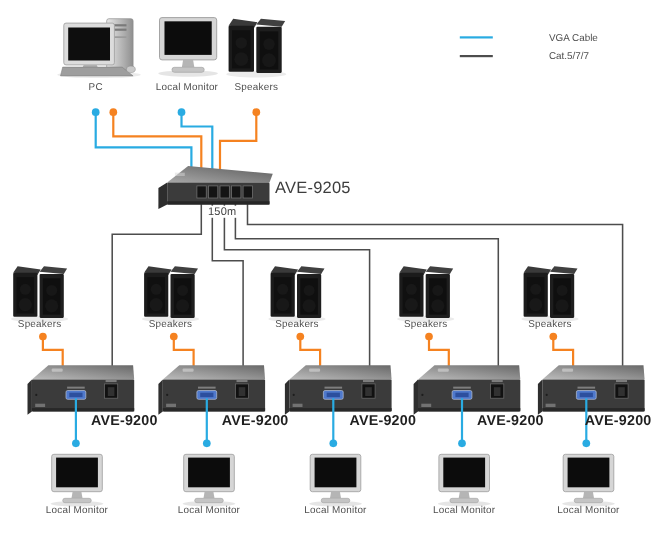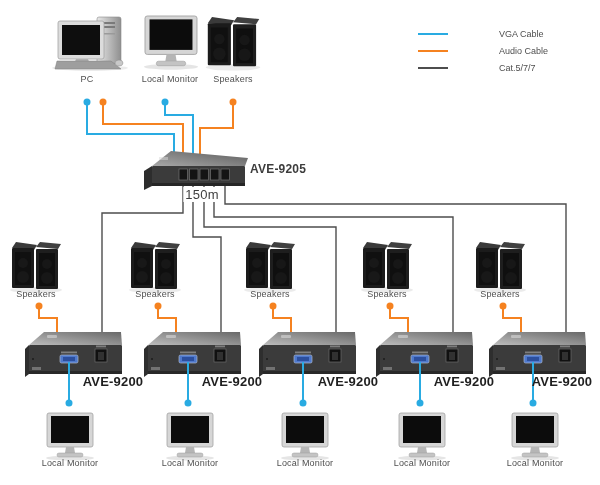--- a/index.html
+++ b/index.html
@@ -11,22 +11,22 @@
   .stage{
     position:relative;width:600px;height:485px;background:#ffffff;
     overflow:hidden;font-family:"Liberation Sans",sans-serif;
   }
   .stage svg{position:absolute;left:0;top:0;}
   .lbl{
     position:absolute;font-size:9px;color:#4f4f4f;white-space:nowrap;
     transform:translateX(-50%);letter-spacing:.2px;
   }
   .lbl.model{font-weight:bold;color:#1f1f1f;font-size:13px;}
-  .lbl.model-9205{transform:none;font-weight:700;color:#3d3d3d;font-size:12px;}
-  .lbl.distance{background:#fff;padding:0 2px;font-size:13px;color:#3f3f3f;z-index:3;}
+  .lbl.model-9205{transform:none;font-weight:400;color:#3d3d3d;font-size:15px;}
+  .lbl.distance{background:#fff;padding:0 2px;font-size:10px;color:#3f3f3f;z-index:3;}
   .legend{position:absolute;left:418px;top:25px;z-index:2;}
   .legend-row{display:flex;align-items:center;height:17px;gap:40px;}
   .legend-swatch{width:30px;height:2px;margin-right:11px;flex:0 0 auto;}
   .legend-label{font-size:9px;color:#4f4f4f;white-space:nowrap;}
   
   .vga-line{stroke:var(--c-vga);stroke-width:2;fill:none;}
   .audio-line{stroke:var(--c-audio);stroke-width:2;fill:none;}
   .cat-line{stroke:var(--c-cat);stroke-width:1.4;fill:none;}
   .vga-dot{fill:var(--c-vga);}
   .audio-dot{fill:var(--c-audio);}
@@ -252,24 +252,20 @@
 <div class="lbl" style="left:87px;top:74px">PC</div>
 <div class="lbl" style="left:170px;top:74px">Local Monitor</div>
 <div class="lbl" style="left:233px;top:74px">Speakers</div>
 
 <div class="legend">
   <div class="legend-row">
     <span class="legend-swatch" style="background: rgb(41, 171, 226);"></span>
     <span class="legend-label">VGA Cable</span>
   </div>
   <div class="legend-row">
-    <span class="legend-swatch" style="background: rgb(245, 130, 32);"></span>
-    <span class="legend-label">Audio Cable</span>
-  </div>
-  <div class="legend-row">
     <span class="legend-swatch" style="background: rgb(77, 77, 77);"></span>
     <span class="legend-label">Cat.5/7/7</span>
   </div>
 </div>
 
 <div class="lbl model-9205" style="left:250px;top:162px">AVE-9205</div>
 <div class="lbl distance" style="left:202px;top:187px">150m</div>
 
 <div class="lbl" style="left:36px;top:289px">Speakers</div>
 <div class="lbl model" style="left:113px;top:374px">AVE-9200</div>

